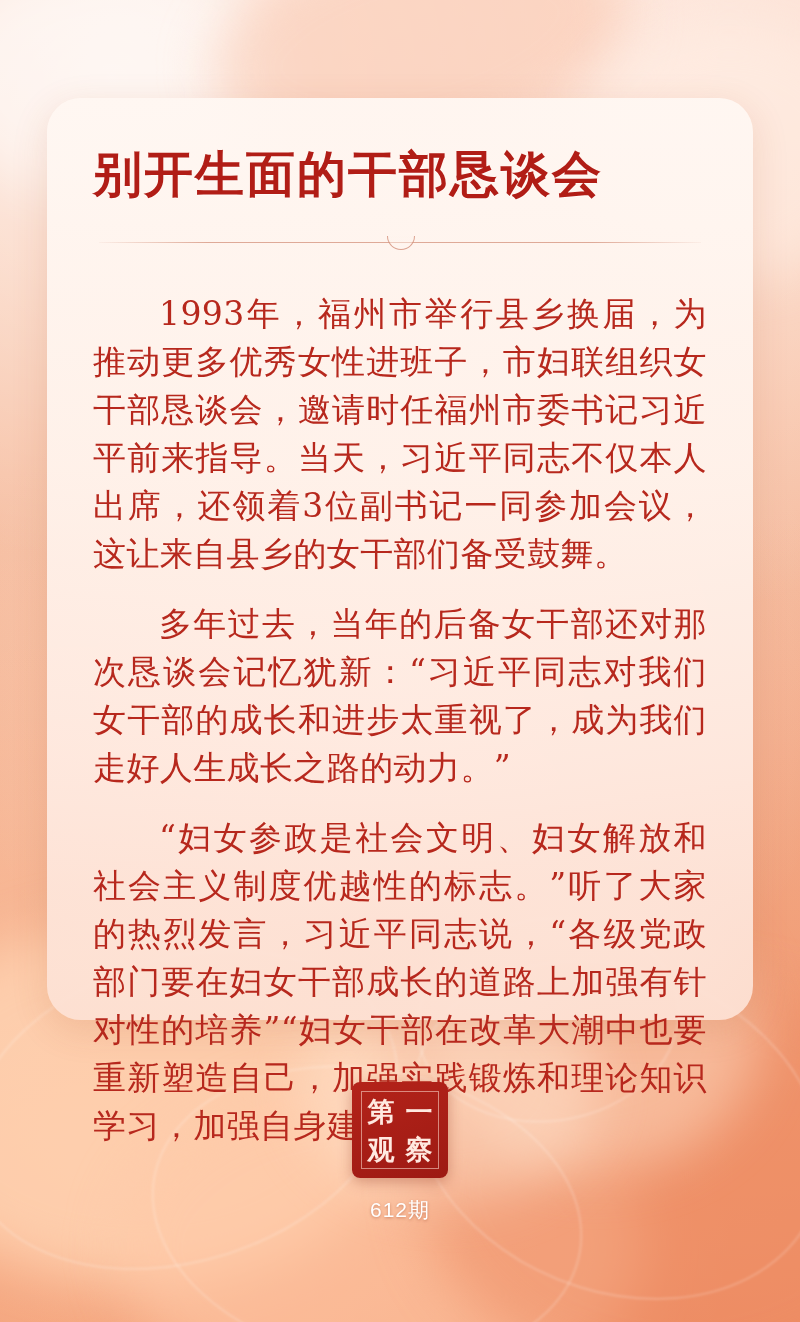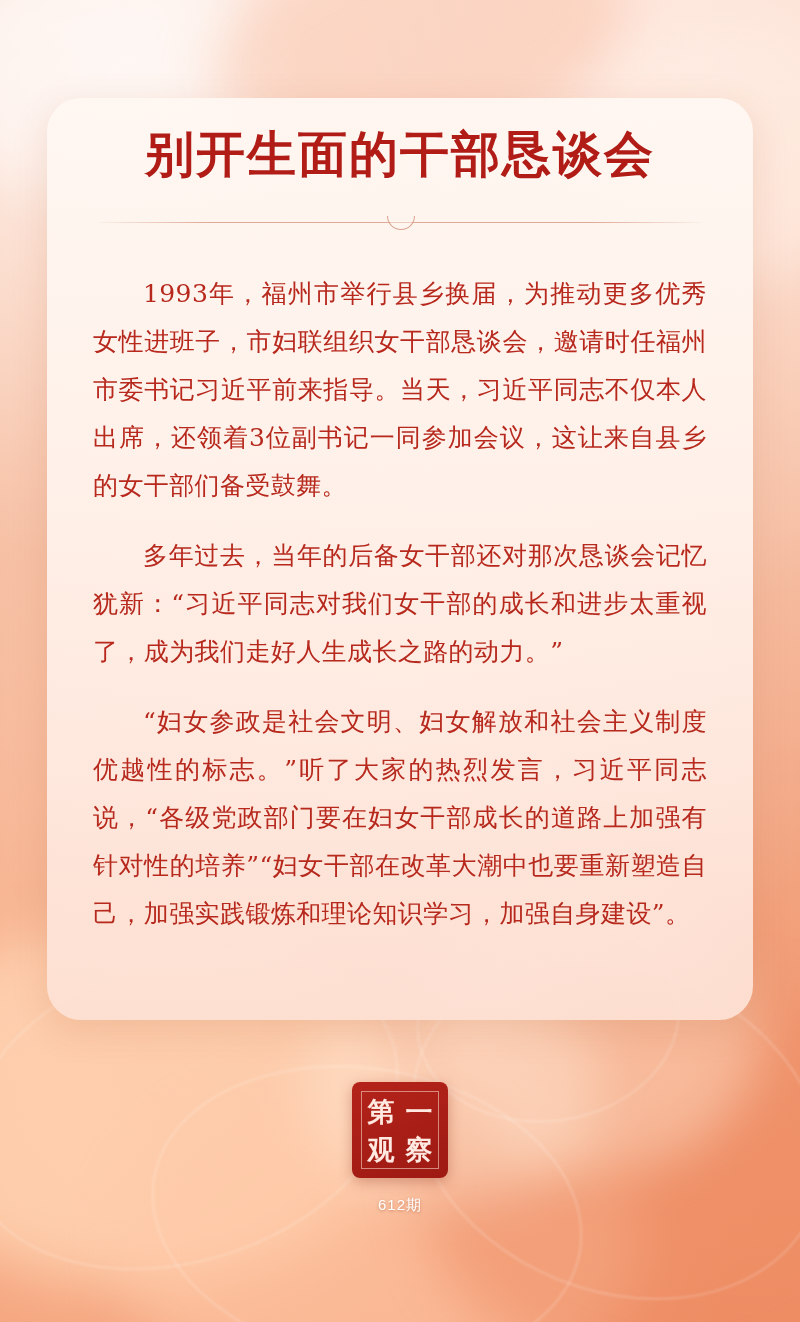--- a/index.html
+++ b/index.html
@@ -80,22 +80,21 @@
        rgba(255,243,236,0.95) 40%,
        rgba(255,235,226,0.93) 72%,
        rgba(253,225,212,0.92) 100%);
     box-shadow: 0 10px 36px rgba(183, 86, 46, 0.16);
     box-sizing: border-box;
     padding: 0 46px;
   }
 
   .title {
     margin: 0;
-    padding-top: 24px;
-    text-align: center;
+    padding-top: 44px;
     color: #b11d16;
     font-family: "DejaVu Serif", "Liberation Serif", serif;
     font-weight: 700;
     font-size: 49px;
     letter-spacing: 2px;
     text-shadow: 0 1px 0 rgba(255,255,255,0.6);
   }
 
   .divider {
     position: relative;
@@ -124,21 +123,21 @@
     background: linear-gradient(180deg, rgba(255,245,239,0.0), rgba(255,245,239,0.9));
   }
 
   .body {
     margin-top: 26px;
   }
   .para {
     margin: 0 0 22px 0;
     color: #b7281d;
     font-family: "DejaVu Serif", "Liberation Serif", serif;
-    font-size: 25px;
+    font-size: 33px;
     line-height: 48px;
     text-indent: 2em;
     text-align: justify;
     letter-spacing: 0.4px;
   }
   .para:last-child { margin-bottom: 0; }
 
   
   .footer {
     position: absolute;
@@ -172,21 +171,21 @@
     color: #ffe9e0;
     font-family: "DejaVu Serif", "Liberation Serif", serif;
     font-weight: 700;
     font-size: 27px;
     line-height: 1;
   }
   .issue {
     margin-top: 14px;
     color: #ffffff;
     font-family: "Liberation Sans", sans-serif;
-    font-size: 15px;
+    font-size: 21px;
     letter-spacing: 1px;
     text-shadow: 0 1px 3px rgba(150,60,30,0.45);
   }
 </style>
 </head>
 <body>
 
 <div class="poster">
 
   <div class="petal p1"></div>

